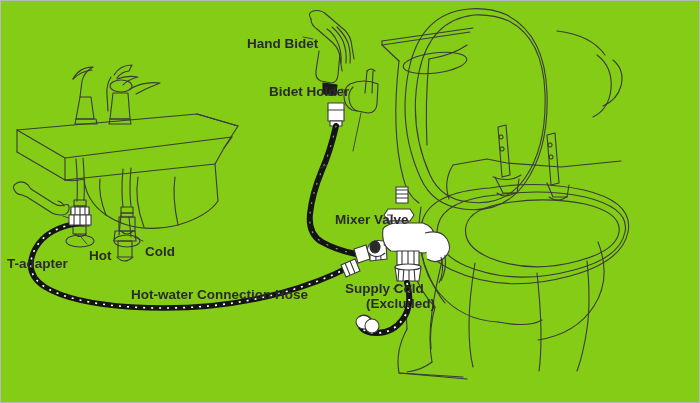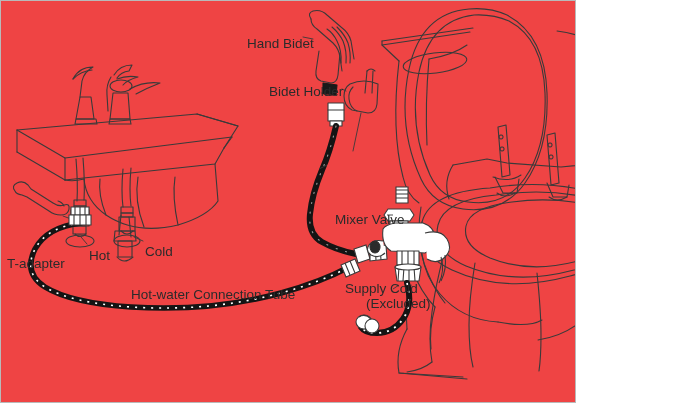--- a/index.html
+++ b/index.html
@@ -1,23 +1,24 @@
 <!DOCTYPE html>
 <html><head>
 <meta charset="utf-8">
 <style>
   html,body{margin:0;padding:0;background:#ffffff;}
   body{font-family:"Liberation Sans",sans-serif;}
   #diagram-frame{
     position:relative;
-    width:576px;height:403px;
-    background:#ef4444;
+    width:700px;height:403px;
+    background:#84cc16;
     border:1px solid #b9b9b9;
     box-sizing:border-box;
     overflow:hidden;
+    font-weight:bold;
   }
   #diagram-svg{position:absolute;left:0;top:0;width:700px;height:403px;}
   .lbl{
     position:absolute;
     color:#2b2b2b;
     font-family:"Liberation Sans",sans-serif;
     font-size:13.5px;
     line-height:15px;
     white-space:nowrap;
     letter-spacing:0px;
@@ -276,19 +277,19 @@
 
 
   <div class="lbl" style="left:334px;top:211px;">Mixer Valve</div>
 
   <div class="lbl" style="left:6px;top:209px;margin-top:46px;">T-adapter</div>
 
   <div class="lbl" style="left:88px;top:247px;text-align:center;">Hot</div>
 
   <div class="lbl" style="left:144px;top:243px;">Cold</div>
 
-  <div class="lbl" style="left:130px;top:286px;">Hot-water Connection Tube</div>
+  <div class="lbl" style="left:130px;top:286px;">Hot-water Connection Hose</div>
 
   <div class="lbl" style="left:344px;top:280px;">Supply Cold</div>
 
   <div class="lbl" style="left:352px;top:295px;margin-left:13px;">(Excluded)</div>
 
 </div>
 
 </body></html>

